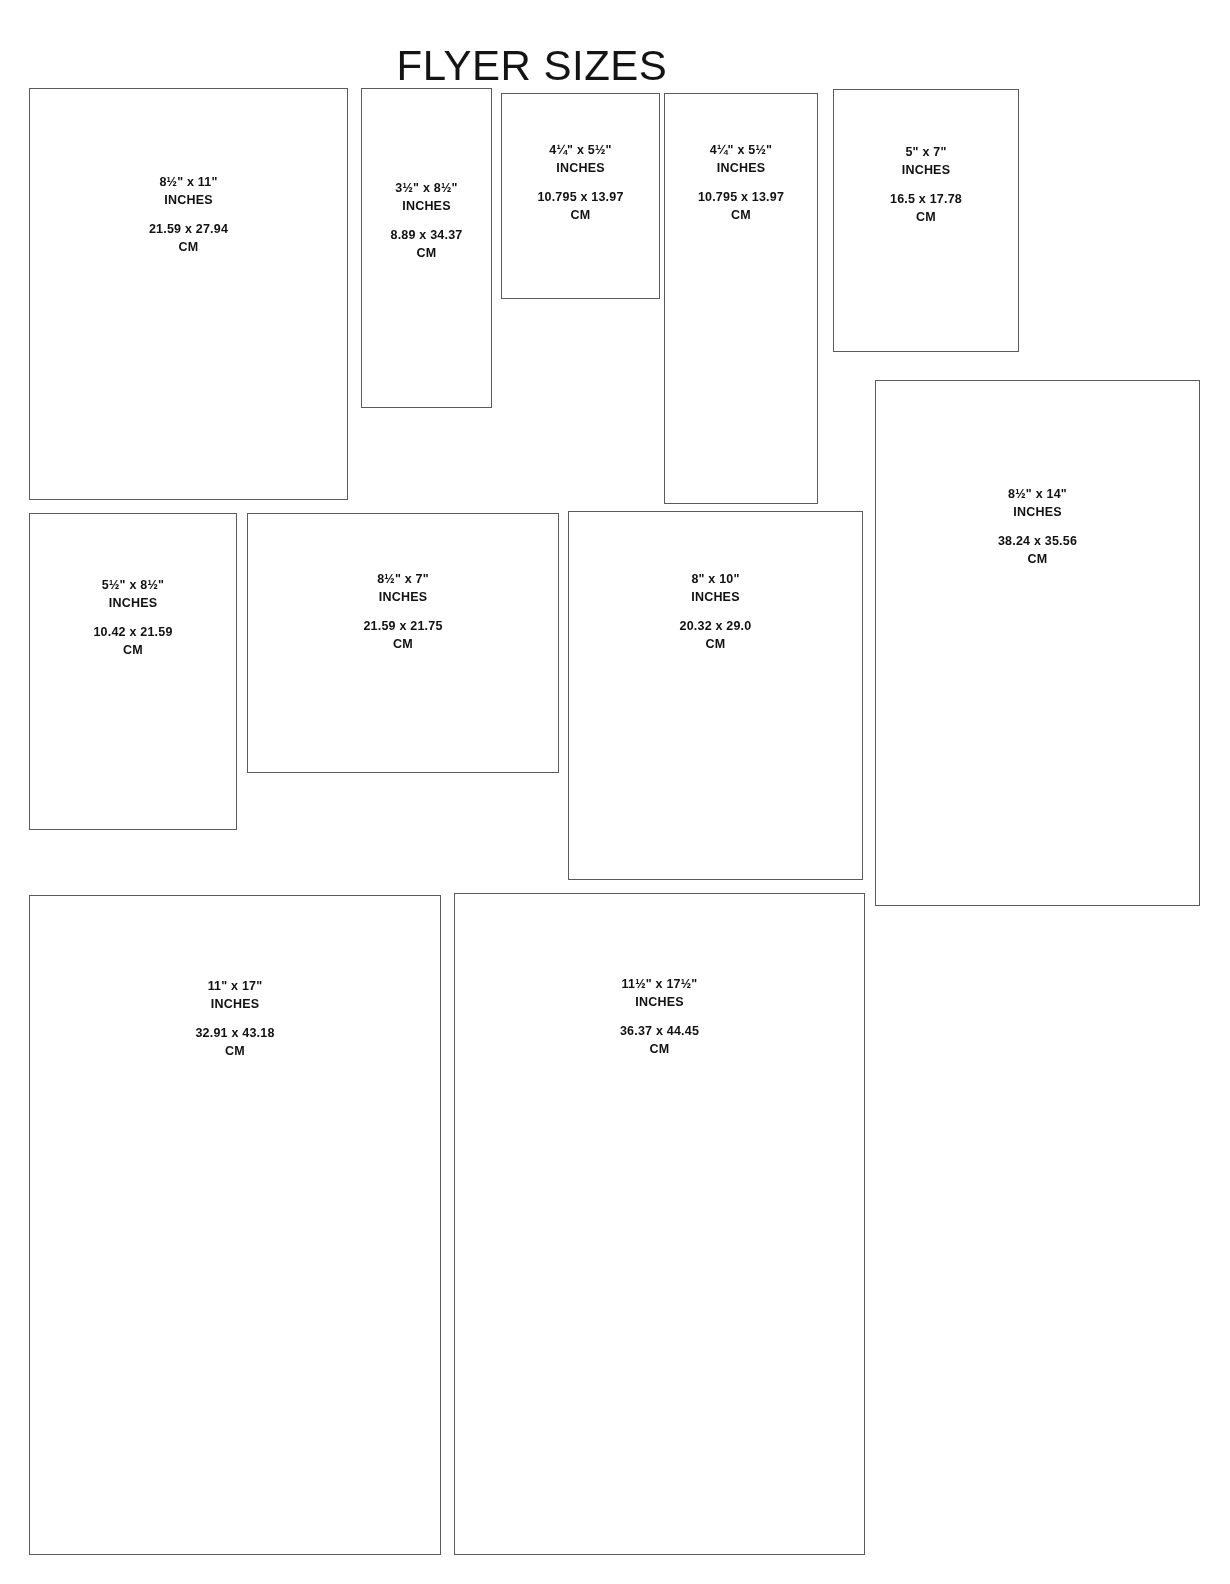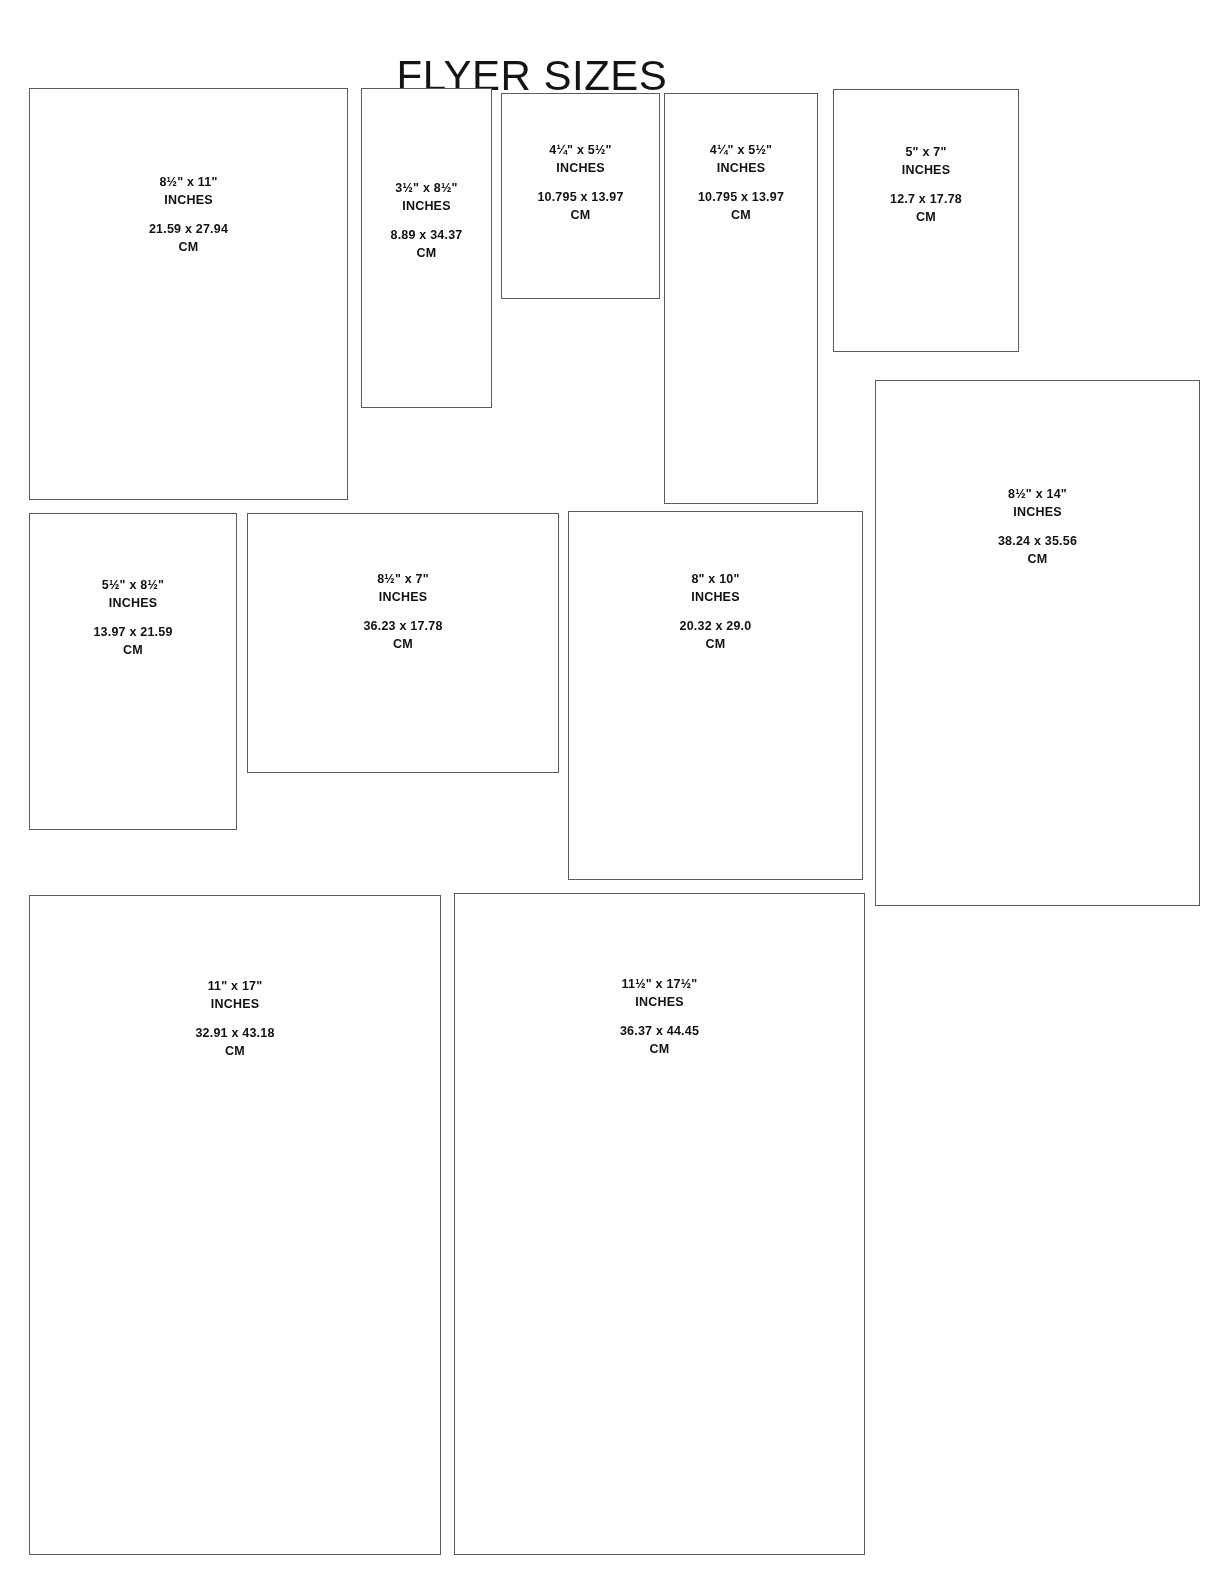--- a/index.html
+++ b/index.html
@@ -10,21 +10,21 @@
   body {
     width: 1230px;
     height: 1584px;
     position: relative;
     font-family: "Liberation Sans", sans-serif;
     color: #1a1a1a;
     overflow: hidden;
   }
   #page-title {
     position: absolute;
-    top: 24px;
+    top: 14px;
     left: 0;
     width: 1064px;
     text-align: center;
     font-size: 42px;
     font-weight: 400;
     letter-spacing: 0.5px;
     color: #141414;
     font-family: "Liberation Sans", sans-serif;
   }
   .flyer-box {
@@ -92,51 +92,51 @@
     <span>10.795 x 13.97</span><br>
     <span>CM</span>
   </div>
 </div>
 
 <div class="flyer-box" style="left:833px; top:89px; width:186px; height:263px; padding-top:53px;">
   <div class="box-label">
     <span>5" x 7"</span><br>
     <span>INCHES</span>
     <span class="gap"></span>
-    <span>12.7 x 17.78</span><br>
+    <span>16.5 x 17.78</span><br>
     <span>CM</span>
   </div>
 </div>
 
 <div class="flyer-box" style="left:875px; top:380px; width:325px; height:526px; padding-top:104px;">
   <div class="box-label">
     <span>8½" x 14"</span><br>
     <span>INCHES</span>
     <span class="gap"></span>
     <span>38.24 x 35.56</span><br>
     <span>CM</span>
   </div>
 </div>
 
 <div class="flyer-box" style="left:29px; top:513px; width:208px; height:317px; padding-top:62px;">
   <div class="box-label">
     <span>5½" x 8½"</span><br>
     <span>INCHES</span>
     <span class="gap"></span>
-    <span>13.97 x 21.59</span><br>
+    <span>10.42 x 21.59</span><br>
     <span>CM</span>
   </div>
 </div>
 
 <div class="flyer-box" style="left:247px; top:513px; width:312px; height:260px; padding-top:56px;">
   <div class="box-label">
     <span>8½" x 7"</span><br>
     <span>INCHES</span>
     <span class="gap"></span>
-    <span>36.23 x 17.78</span><br>
+    <span>21.59 x 21.75</span><br>
     <span>CM</span>
   </div>
 </div>
 
 <div class="flyer-box" style="left:568px; top:511px; width:295px; height:369px; padding-top:58px;">
   <div class="box-label">
     <span>8" x 10"</span><br>
     <span>INCHES</span>
     <span class="gap"></span>
     <span>20.32 x 29.0</span><br>

